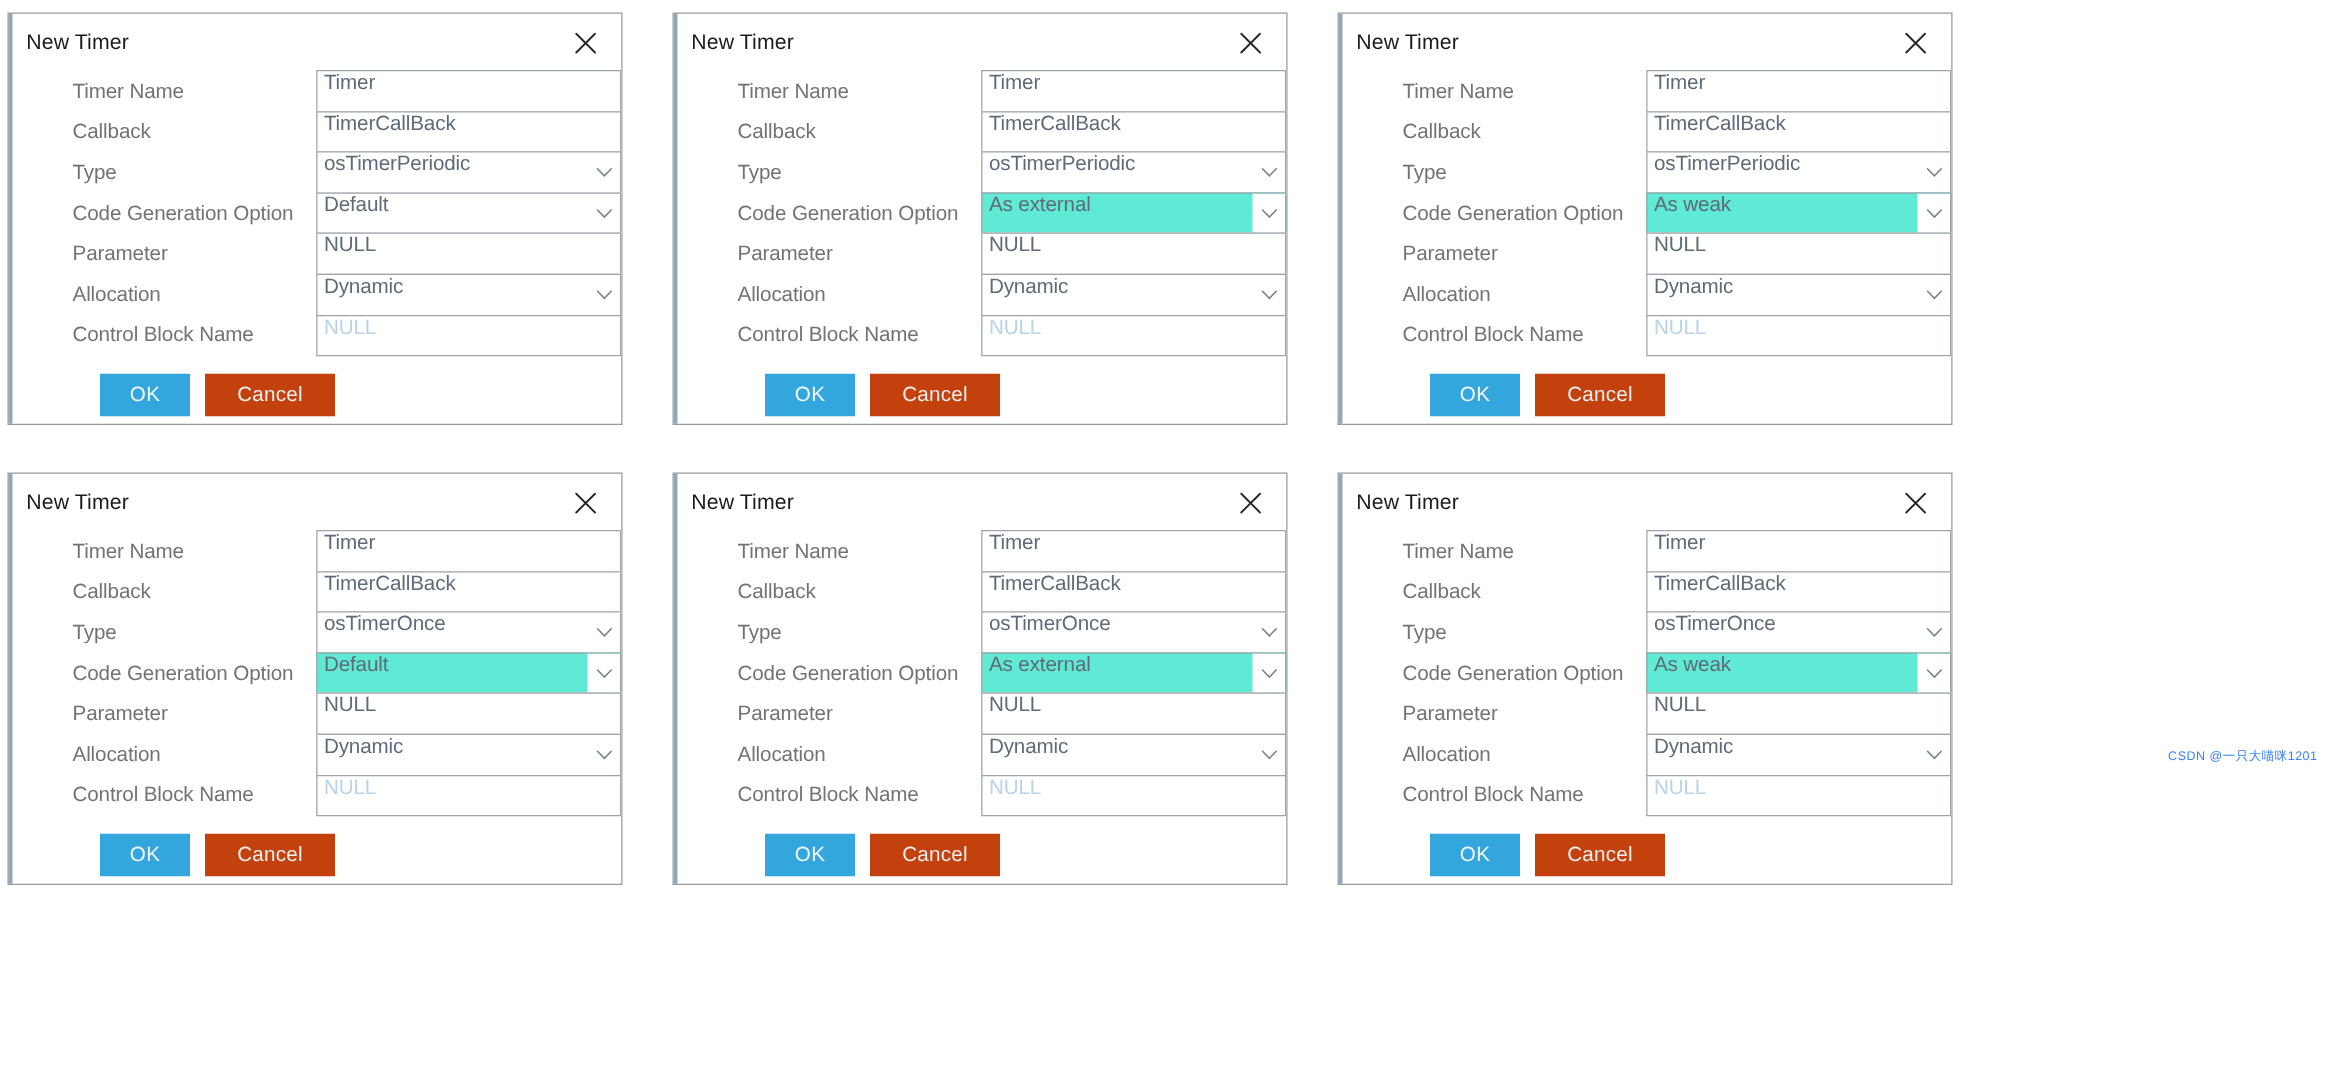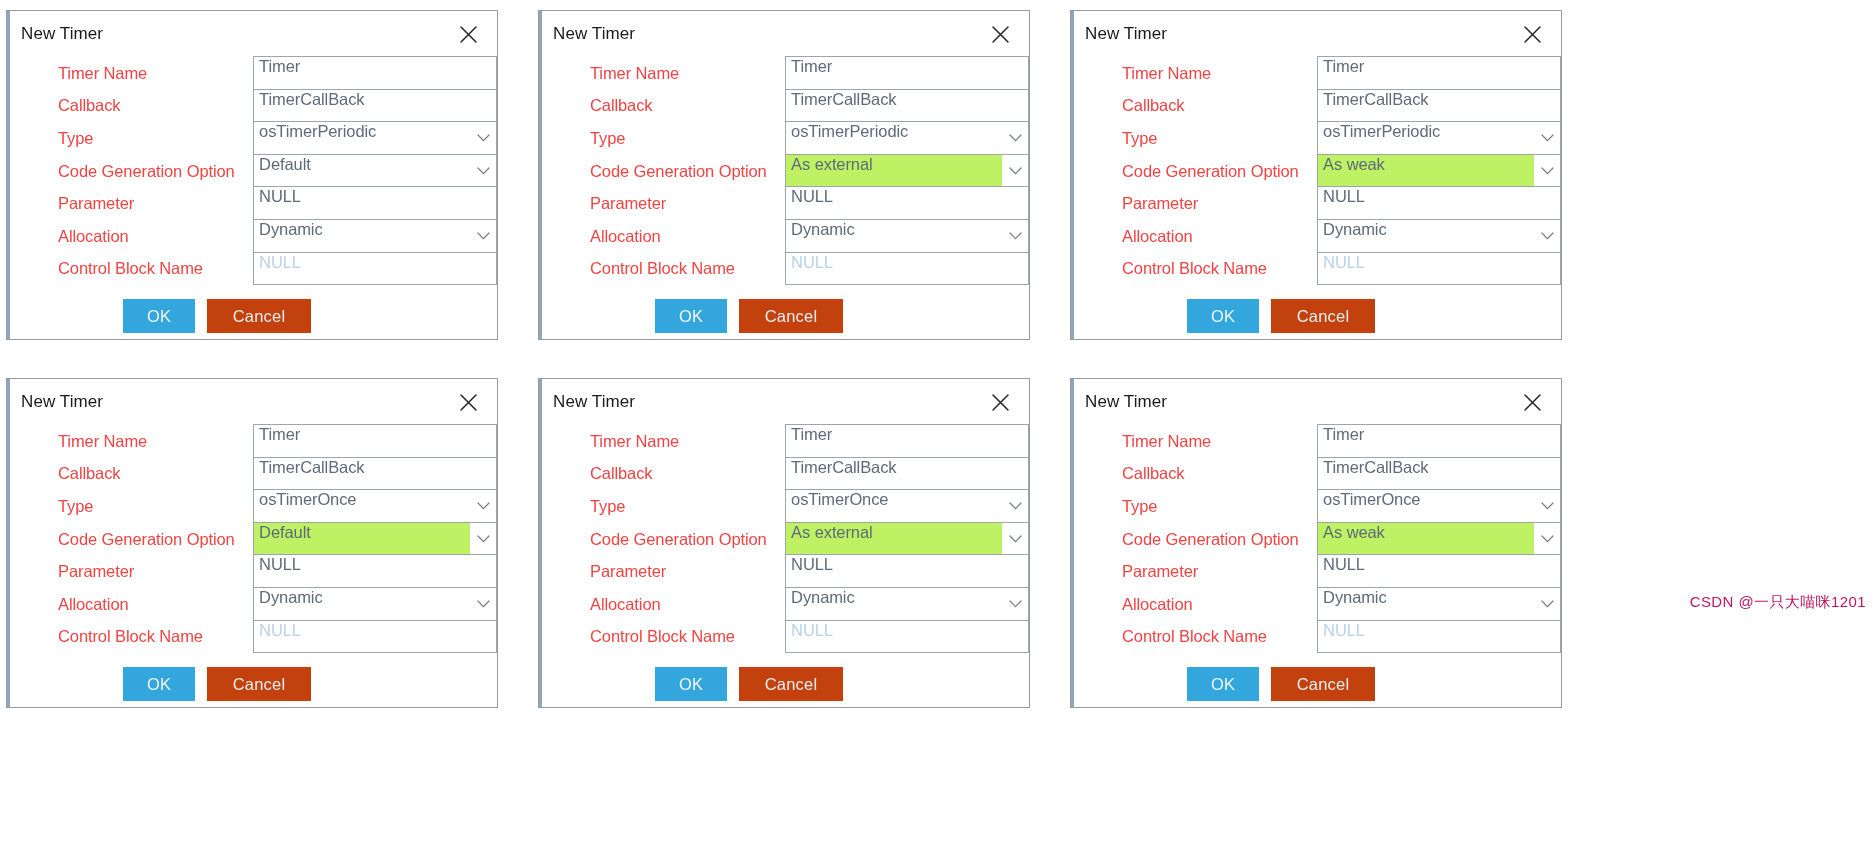--- a/index.html
+++ b/index.html
@@ -61,37 +61,37 @@
   .form-row {
     position: relative;
     display: flex;
     align-items: stretch;
     height: 32.6px;
   }
   .field-label {
     width: 247px;
     padding-left: 51px;
     font-size: 16.5px;
-    color: #ef4444;
+    color: #737373;
     display: flex;
     align-items: center;
     white-space: nowrap;
     letter-spacing: -0.1px;
   }
   .field-control {
     position: relative;
     width: 245px;
     border: 1px solid #9fa4ab;
     border-bottom-width: 1px;
     background: #ffffff;
     display: flex;
     align-items: flex-start;
     margin-top: -1px;
   }
-  .field-control.highlight { background: #bef264; }
+  .field-control.highlight { background: #5eead4; }
   .field-value {
     flex: 1;
     padding-left: 5px;
     font-size: 16.5px;
     color: #5f6b78;
     white-space: nowrap;
     overflow: hidden;
     letter-spacing: -0.1px;
   }
   .field-value.placeholder { color: #b9d3e8; }
@@ -104,21 +104,21 @@
     background: transparent;
     flex: 0 0 26px;
   }
   .field-control.highlight .chevron { background: #ffffff; }
 
   
   .button-bar {
     display: flex;
     align-items: flex-start;
     gap: 12px;
-    padding-left: 116px;
+    padding-left: 73px;
     margin-top: 14px;
   }
   .btn {
     height: 34px;
     min-width: 72px;
     display: flex;
     align-items: center;
     justify-content: center;
     font-size: 16.5px;
     color: #f1f6fa;
@@ -126,24 +126,24 @@
     cursor: pointer;
     padding: 0 14px;
     letter-spacing: 0.2px;
   }
   .btn-ok { background: #33a7dd; width: 72px; }
   .btn-cancel { background: #c2410c; width: 104px; color: #eceef0; }
 
   
   .watermark {
     position: absolute;
-    right: 8px;
+    right: 20px;
     bottom: 18px;
-    font-size: 15px;
-    color: #be185d;
+    font-size: 10px;
+    color: #3b82f6;
     white-space: nowrap;
     letter-spacing: 0.4px;
   }
 </style>
 </head>
 <body>
 
 <div id="root">
   <div id="dialogs-host">
       <div class="dialog" style="left: 6px; top: 10px;">

